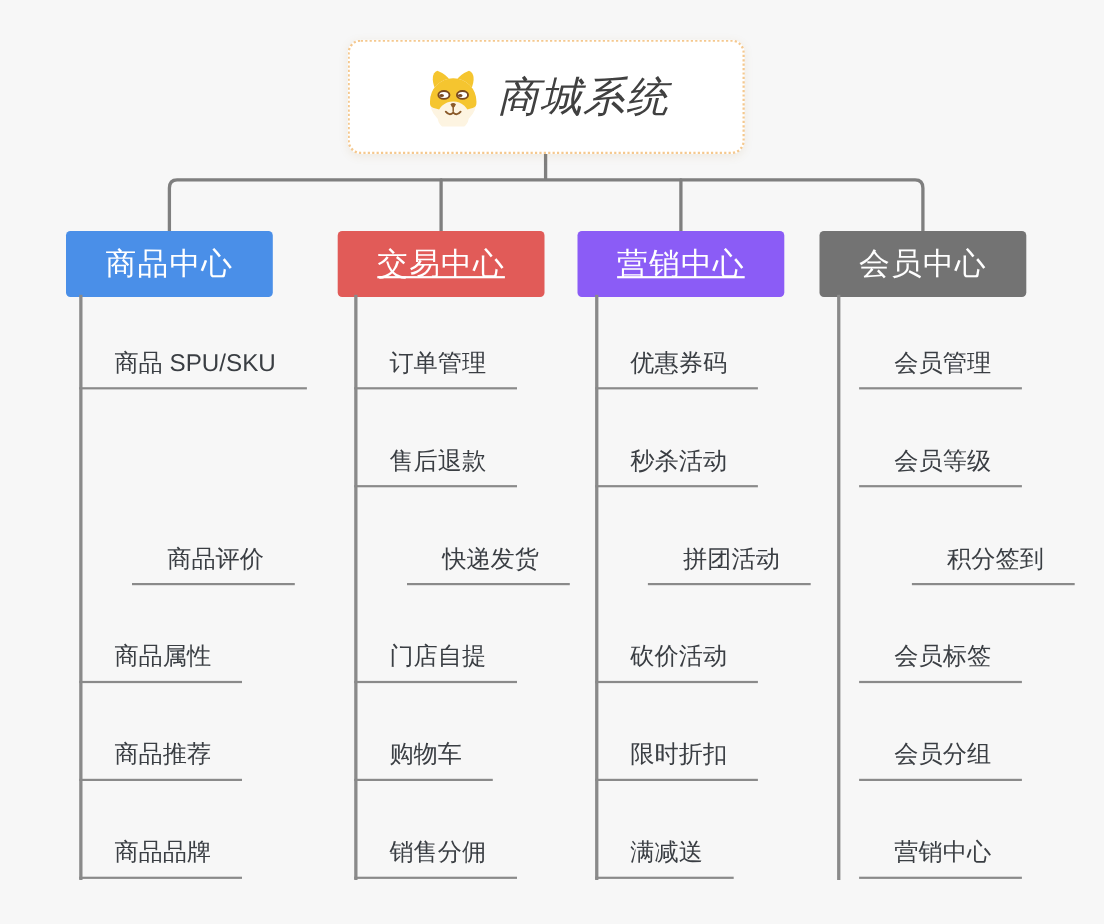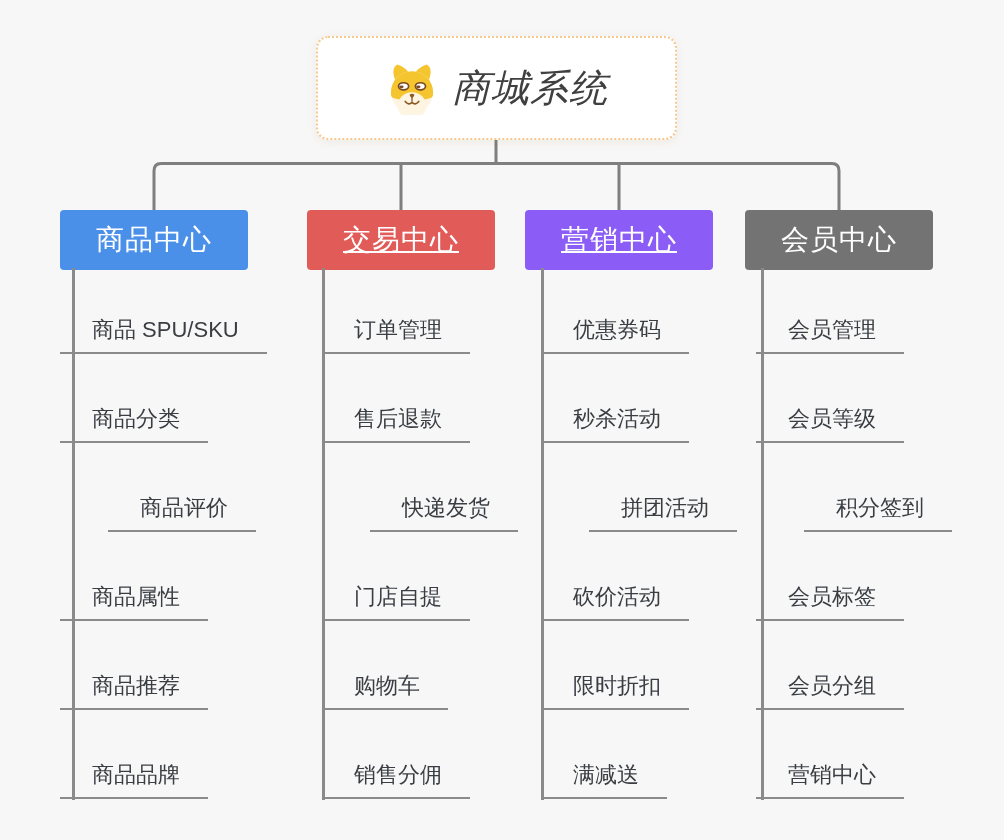--- a/index.html
+++ b/index.html
@@ -33,21 +33,21 @@
   .v0{left:72px;}.v1{left:322px;}.v2{left:541px;}.v3{left:761px;}
 
   
   .leaf{
     position:absolute;height:40px;box-sizing:border-box;
     border-bottom:2px solid #8a8a8a;
     padding:0 28px 7px 32px;
     display:flex;align-items:flex-end;
     font-size:22px;color:#3a3e43;white-space:nowrap;
   }
-  .c0{left:60px;padding-left:32px;}.c1{left:322px;}.c2{left:541px;}.c3{left:756px;}
+  .c0{left:72px;padding-left:32px;}.c1{left:322px;}.c2{left:541px;}.c3{left:781px;}
   .r0{top:314px;}.r1{top:403px;}.r2{top:492px;margin-left:48px;}.r3{top:581px;}.r4{top:670px;}.r5{top:759px;}
 </style>
 </head>
 <body>
 
 <div id="canvas">
 
   <svg id="connectors" viewBox="0 0 1004 840" xmlns="http://www.w3.org/2000/svg">
     <path d="M496 140 V162" stroke="#7f7f7f" stroke-width="3" fill="none" stroke-linecap="round"></path>
     <path d="M154 210 V171 Q154 163.5 161 163.5 H832 Q839 163.5 839 171 V210" stroke="#7f7f7f" stroke-width="3" fill="none" stroke-linecap="round" stroke-linejoin="round"></path>
@@ -79,21 +79,20 @@
   <div class="branch b1" style="background: rgb(225, 91, 88);">交易中心</div>
   <div class="branch b2" style="background: #8b5cf6; text-decoration: underline;">营销中心</div>
   <div class="branch b3" style="background: #737373;">会员中心</div>
 
   <div class="vline v0"></div>
   <div class="vline v1"></div>
   <div class="vline v2"></div>
   <div class="vline v3"></div>
 
   <div class="leaf c0 r0">商品 SPU/SKU</div>
-  <div class="leaf c0 r1">商品分类</div>
   <div class="leaf c0 r2">商品评价</div>
   <div class="leaf c0 r3">商品属性</div>
   <div class="leaf c0 r4">商品推荐</div>
   <div class="leaf c0 r5">商品品牌</div>
 
   <div class="leaf c1 r0">订单管理</div>
   <div class="leaf c1 r1">售后退款</div>
   <div class="leaf c1 r2">快递发货</div>
   <div class="leaf c1 r3">门店自提</div>
   <div class="leaf c1 r5">销售分佣</div>

